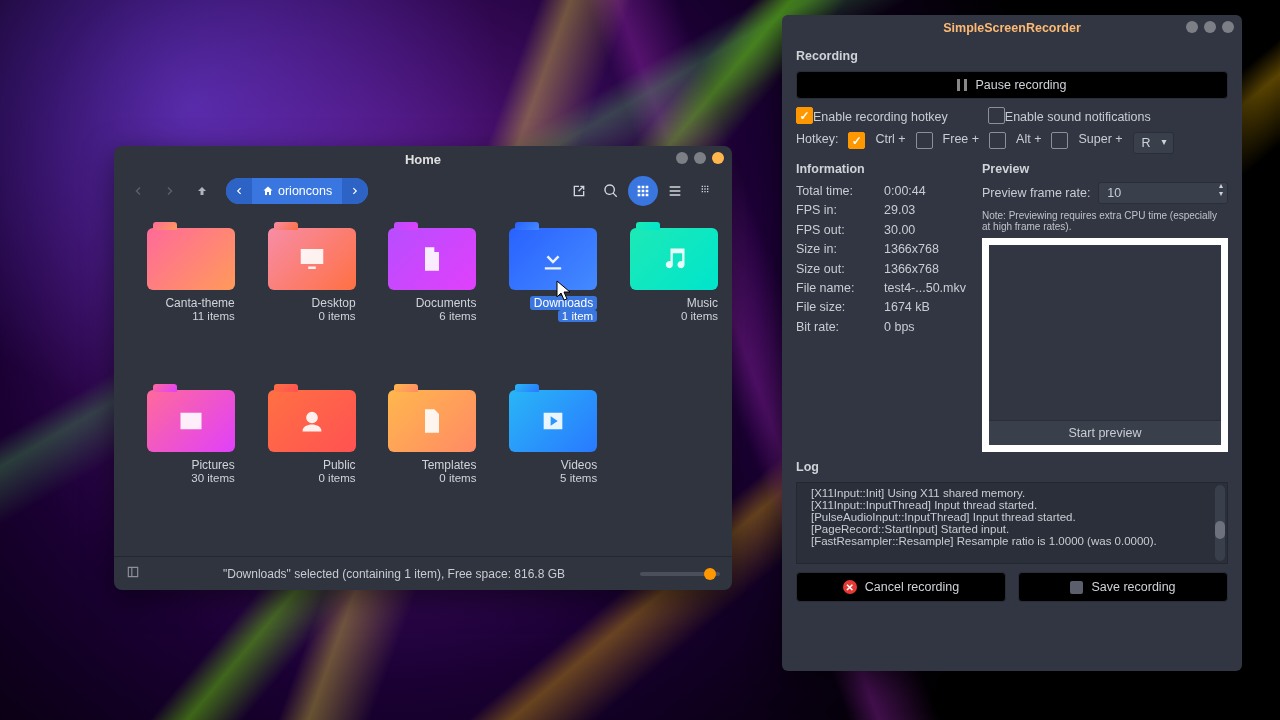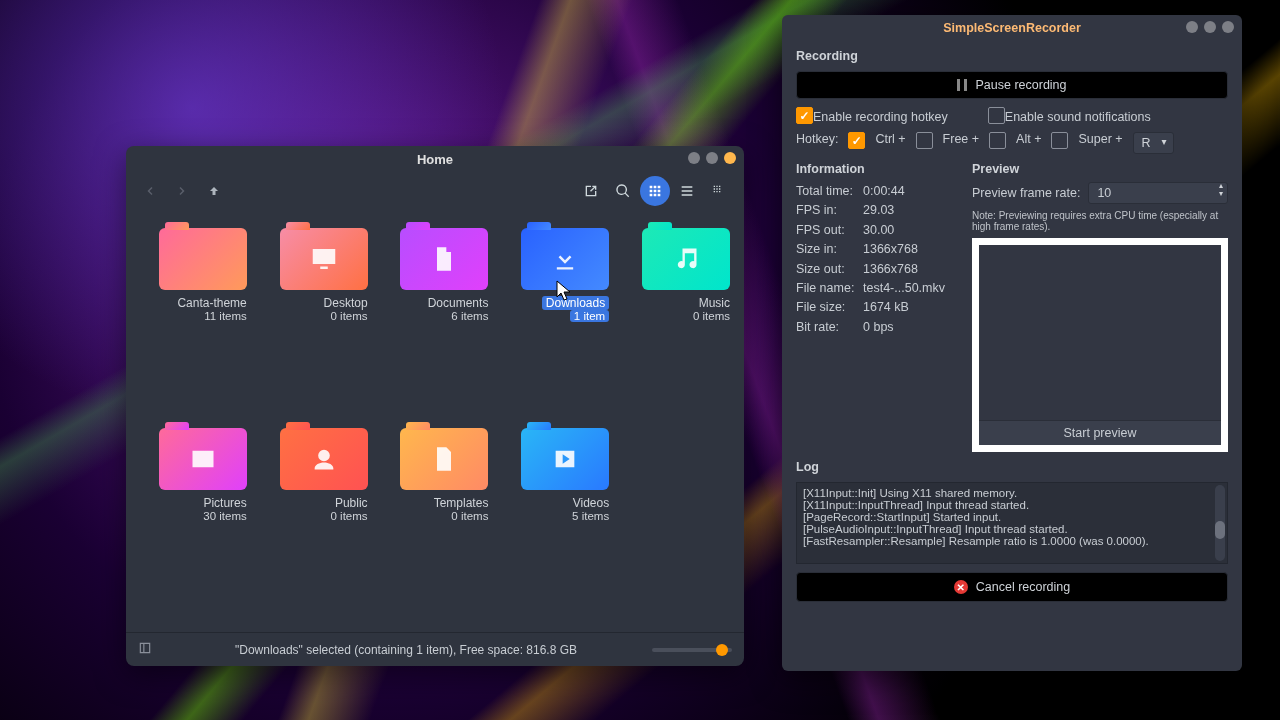--- a/index.html
+++ b/index.html
@@ -18,23 +18,23 @@
       linear-gradient(130deg, transparent 40%, rgba(124,255,0,0.4) 42%, transparent 45%),
       linear-gradient(110deg, transparent 35%, rgba(255,235,59,0.35) 37%, transparent 41%),
       linear-gradient(150deg, transparent 30%, rgba(76,175,80,0.35) 32%, transparent 36%),
       linear-gradient(70deg, transparent 55%, rgba(156,39,176,0.4) 57%, transparent 61%),
       linear-gradient(140deg, transparent 62%, rgba(255,193,7,0.35) 64%, transparent 68%),
       radial-gradient(circle at 15% 15%, rgba(124,77,255,0.5) 0%, transparent 25%);
   }
 
   
   .fm-window {
-    position:absolute; left:114px; top:146px; width:618px; height:520px;
+    position:absolute; left:114px; top:146px; width:618px; height:444px;
     background:#2f343f; border-radius:8px; box-shadow:0 8px 30px rgba(0,0,0,0.5);
-    display:flex; flex-direction:column; color:#cfd8dc;margin-left:12px;
+    display:flex; flex-direction:column; color:#cfd8dc;
   }
   .fm-titlebar {
     height:26px; display:flex; align-items:center; justify-content:center;
     position:relative; font-size:13px; font-weight:600; color:#e0e0e0;
   }
   .fm-titlebar .traffic {
     position:absolute; right:8px; top:6px; display:flex; gap:6px;
   }
   .traffic span { width:12px; height:12px; border-radius:50%; display:block; }
   .t-min{background:#7d7f86;} .t-max{background:#7d7f86;} .t-close{background:#ffb74d;}
@@ -108,31 +108,31 @@
   .ssr-pause-icon{display:inline-block;width:10px;height:12px;border-left:3px solid #888;border-right:3px solid #888;}
   .ssr-row{display:flex;align-items:flex-end;gap:0;}
   .ssr-check{width:17px;height:17px;border:1.5px solid #8a8f9a;border-radius:2px;display:inline-flex;align-items:center;justify-content:center;}
   .ssr-check.checked{background:#ff9800;border-color:#ff9800;}
   .ssr-check.checked::after{content:"✓";color:#fff;font-size:12px;font-weight:bold;}
   .ssr-hotkey-row{display:flex;align-items:flex-start;gap:10px;flex-wrap:wrap;}
   .ssr-select{background:#3a3f4c;border:1px solid #2a2e38;border-radius:3px;padding:3px 22px 3px 8px;position:relative;color:#cfd3d8;}
   .ssr-select::after{content:"▾";position:absolute;right:6px;top:3px;font-size:10px;color:#cfd3d8;}
   .ssr-cols{display:flex;gap:16px;}
   .ssr-info{flex:1;}
-  .ssr-info-row{display:flex;gap:3px;line-height:1.55;}
+  .ssr-info-row{display:flex;gap:24px;line-height:1.55;}
   .ssr-info-label{width:64px;}
   .ssr-preview{width:256px;display:flex;flex-direction:column;gap:6px;}
   .ssr-spin{display:flex;align-items:center;gap:8px;}
   .ssr-spin-field{flex:1;background:#3a3f4c;border:1px solid #2a2e38;border-radius:3px;padding:3px 18px 3px 8px;position:relative;}
   .ssr-spin-field::after{content:"▴\A▾";white-space:pre;position:absolute;right:4px;top:-1px;font-size:8px;line-height:8px;color:#cfd3d8;}
   .ssr-note{font-size:10px;color:#bfc3c9;}
   .ssr-preview-area{flex:1;border:7px solid #ffffff;display:flex;align-items:flex-end;}
   .ssr-start-preview{width:100%;background:#3a3f4c;border-top:1px solid #2a2e38;text-align:center;padding:5px 0;}
   .ssr-log{background:#2b2f39;border:1px solid #232730;padding:4px 6px;font-size:11.5px;height:82px;overflow:hidden;position:relative;}
-  .ssr-log-line{white-space:nowrap;}
+  .ssr-log-line{white-space:nowrap;margin-left:8px;}
   .ssr-log-scroll{position:absolute;right:2px;top:2px;bottom:2px;width:10px;background:#3a3f4c;border-radius:5px;}
   .ssr-log-thumb{position:absolute;right:2px;top:38px;width:10px;height:18px;background:#6c717d;border-radius:5px;}
   .ssr-bottom{display:flex;gap:12px;}
   .ssr-bottom .ssr-button{flex:1;display:flex;align-items:center;justify-content:center;gap:8px;padding:7px 0;}
   .ssr-cancel-icon{width:14px;height:14px;border-radius:50%;background:#e53935;display:flex;align-items:center;justify-content:center;color:#fff;font-size:10px;font-weight:bold;}
   .ssr-save-icon{width:13px;height:13px;background:#5a5f6b;border-radius:2px;}
 </style>
 </head>
 <body>
 
@@ -157,20 +157,38 @@
     <div class="fm-nav-btn fm-nav-disabled">
         <svg width="12" height="12" viewBox="0 0 24 24">
           <path d="M9 4l8 8-8 8-2-2 6-6-6-6z"></path>
         </svg>
       </div>
     <div class="fm-nav-btn">
         <svg width="12" height="12" viewBox="0 0 24 24">
           <path d="M12 4l-8 8h5v8h6v-8h5z"></path>
         </svg>
       </div>
+    <div class="fm-path">
+      <div class="fm-path-left">
+          <svg width="10" height="10" viewBox="0 0 24 24">
+            <path d="M15 4l-8 8 8 8 2-2-6-6 6-6z"></path>
+          </svg>
+        </div>
+      <div class="fm-path-home">
+        <svg width="12" height="12" viewBox="0 0 24 24" fill="#fff">
+            <path d="M12 3l9 8h-3v9h-4v-6h-4v6H6v-9H3z"></path>
+          </svg>
+        <span>orioncons</span>
+      </div>
+      <div class="fm-path-right">
+          <svg width="10" height="10" viewBox="0 0 24 24">
+            <path d="M9 4l8 8-8 8-2-2 6-6-6-6z"></path>
+          </svg>
+        </div>
+    </div>
 
     <div class="fm-tool-right">
       <div class="fm-tool-icon">
           <svg width="16" height="16" viewBox="0 0 24 24">
             <path d="M4 4h8v2H6v12h12v-6h2v8H4zM14 4h6v6h-2V7l-6 6-1.5-1.5L16.5 6H14z"></path>
           </svg>
         </div>
       <div class="fm-tool-icon">
           <svg width="16" height="16" viewBox="0 0 24 24">
             <path d="M10 2a8 8 0 016.3 12.9l5 5-1.4 1.4-5-5A8 8 0 1110 2zm0 2a6 6 0 100 12 6 6 0 000-12z"></path>
@@ -394,28 +412,32 @@
           <div class="ssr-start-preview"><span>Start preview</span></div>
         </div>
       </div>
     </div>
 
     <div class="ssr-group-title">Log</div>
     <div class="ssr-log">
       <div id="ssr-log-lines">
           <div class="ssr-log-line">[X11Input::Init] Using X11 shared memory.</div>
           <div class="ssr-log-line">[X11Input::InputThread] Input thread started.</div>
+          <div class="ssr-log-line">[PulseAudioInput::InputThread] Input thread started.</div>
           <div class="ssr-log-line">[PageRecord::StartInput] Started input.</div>
-          <div class="ssr-log-line">[PulseAudioInput::InputThread] Input thread started.</div>
           <div class="ssr-log-line">[FastResampler::Resample] Resample ratio is 1.0000 (was 0.0000).</div>
         </div>
       <div class="ssr-log-scroll"></div>
       <div class="ssr-log-thumb"></div>
     </div>
 
     <div class="ssr-bottom">
       <div class="ssr-button">
         <span class="ssr-cancel-icon">✕</span>
         <span>Cancel recording</span>
       </div>
+      <div class="ssr-button">
+        <span class="ssr-save-icon"></span>
+        <span>Save recording</span>
+      </div>
     </div>
   </div>
 </div>
 
 </body></html>

